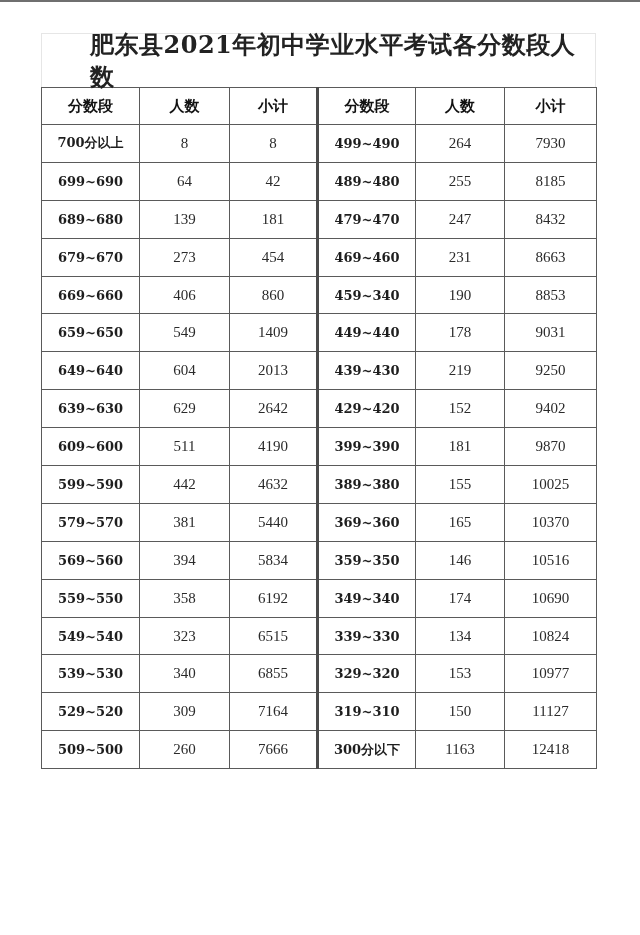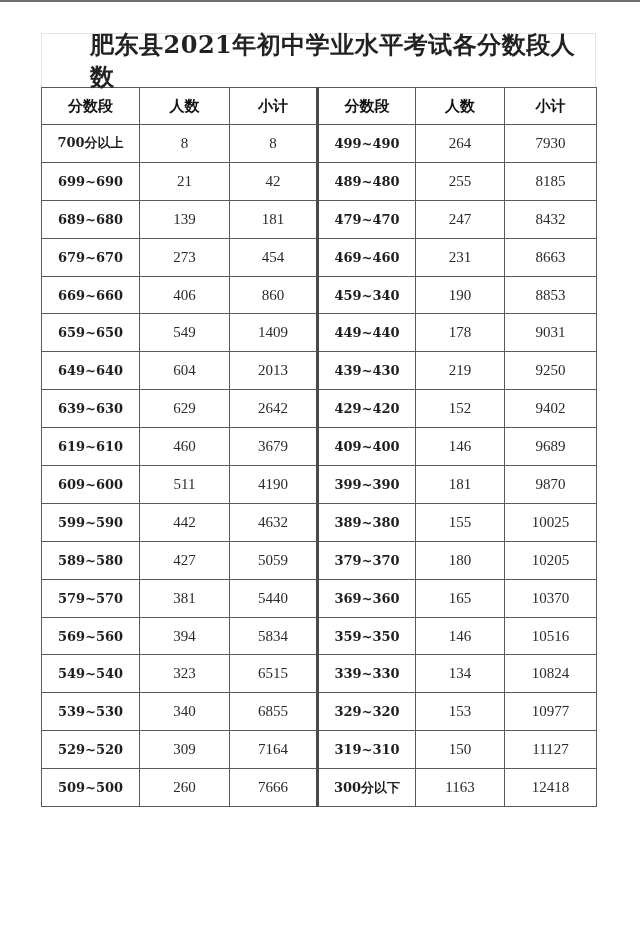--- a/index.html
+++ b/index.html
@@ -56,21 +56,21 @@
         <tr>
           <td class="score">700分以上</td>
           <td class="num">8</td>
           <td class="num mid-l">8</td>
           <td class="score">499~490</td>
           <td class="num">264</td>
           <td class="num">7930</td>
         </tr>
         <tr>
           <td class="score">699~690</td>
-          <td class="num">21</td>
+          <td class="num">64</td>
           <td class="num mid-l">42</td>
           <td class="score">489~480</td>
           <td class="num">255</td>
           <td class="num">8185</td>
         </tr>
         <tr>
           <td class="score">689~680</td>
           <td class="num">139</td>
           <td class="num mid-l">181</td>
           <td class="score">479~470</td>
@@ -111,66 +111,58 @@
         </tr>
         <tr>
           <td class="score">639~630</td>
           <td class="num">629</td>
           <td class="num mid-l">2642</td>
           <td class="score">429~420</td>
           <td class="num">152</td>
           <td class="num">9402</td>
         </tr>
         <tr>
-          <td class="score">619~610</td>
-          <td class="num">460</td>
-          <td class="num mid-l">3679</td>
-          <td class="score">409~400</td>
-          <td class="num">146</td>
-          <td class="num">9689</td>
-        </tr>
-        <tr>
           <td class="score">609~600</td>
           <td class="num">511</td>
           <td class="num mid-l">4190</td>
           <td class="score">399~390</td>
           <td class="num">181</td>
           <td class="num">9870</td>
         </tr>
         <tr>
           <td class="score">599~590</td>
           <td class="num">442</td>
           <td class="num mid-l">4632</td>
           <td class="score">389~380</td>
           <td class="num">155</td>
           <td class="num">10025</td>
         </tr>
         <tr>
-          <td class="score">589~580</td>
-          <td class="num">427</td>
-          <td class="num mid-l">5059</td>
-          <td class="score">379~370</td>
-          <td class="num">180</td>
-          <td class="num">10205</td>
-        </tr>
-        <tr>
           <td class="score">579~570</td>
           <td class="num">381</td>
           <td class="num mid-l">5440</td>
           <td class="score">369~360</td>
           <td class="num">165</td>
           <td class="num">10370</td>
         </tr>
         <tr>
           <td class="score">569~560</td>
           <td class="num">394</td>
           <td class="num mid-l">5834</td>
           <td class="score">359~350</td>
           <td class="num">146</td>
           <td class="num">10516</td>
+        </tr>
+        <tr>
+          <td class="score">559~550</td>
+          <td class="num">358</td>
+          <td class="num mid-l">6192</td>
+          <td class="score">349~340</td>
+          <td class="num">174</td>
+          <td class="num">10690</td>
         </tr>
         <tr>
           <td class="score">549~540</td>
           <td class="num">323</td>
           <td class="num mid-l">6515</td>
           <td class="score">339~330</td>
           <td class="num">134</td>
           <td class="num">10824</td>
         </tr>
         <tr>

